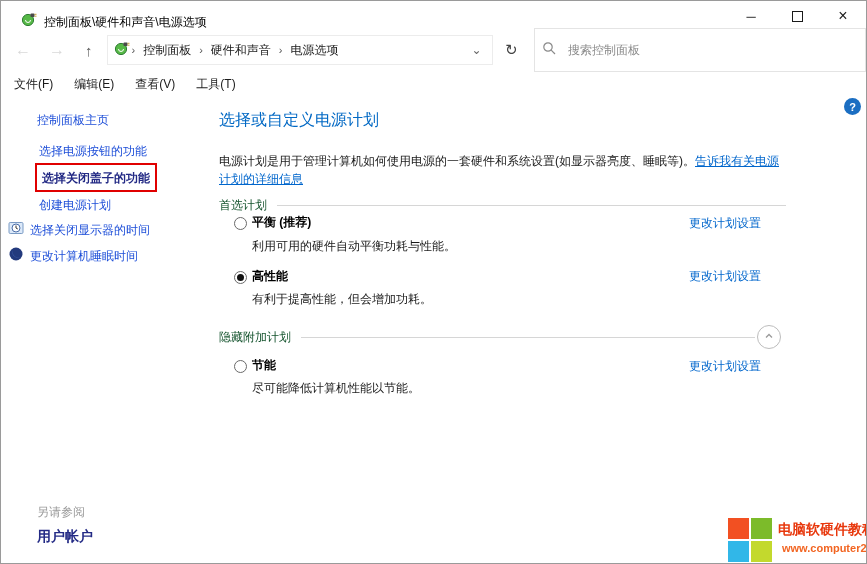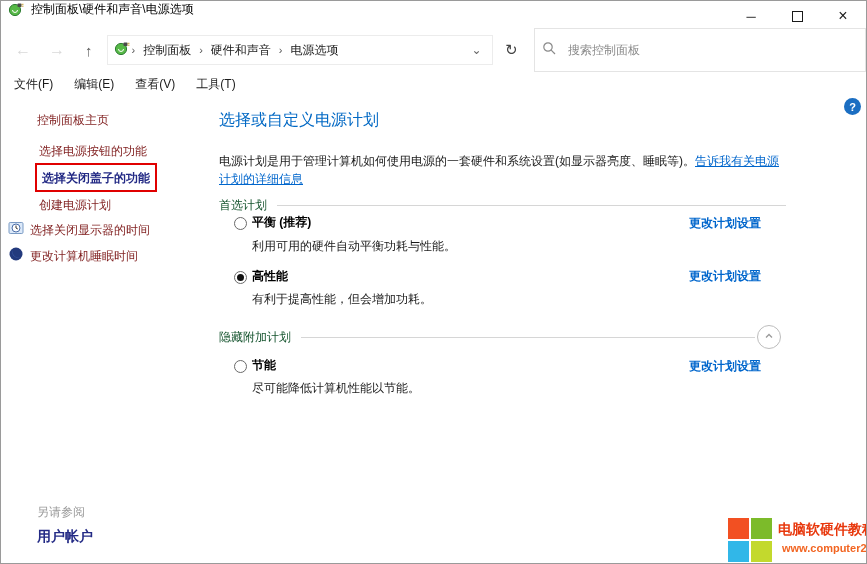--- a/index.html
+++ b/index.html
@@ -1,20 +1,20 @@
 <!DOCTYPE html>
 <html><head>
 <meta charset="utf-8">
 <style>
   html,body{margin:0;padding:0;background:#fff;}
   .win{position:relative;width:867px;height:564px;border:1px solid #9a9a9a;box-sizing:border-box;
        background:#fff;font-family:"Liberation Sans","DejaVu Sans",sans-serif;color:#1a1a1a;overflow:hidden;}
 
   
-  .titlebar{position:absolute;left:0;top:0;right:0;height:30px;display:flex;align-items:flex-start;padding-left:7px;background:#fff;}
+  .titlebar{position:absolute;left:0;top:0;right:0;height:30px;display:flex;align-items:flex-end;padding-left:20px;background:#fff;}
   .title-text{font-size:12px;color:#000;margin-left:7px;}
   .win-controls{position:absolute;right:0;top:0;height:30px;display:flex;}
   .win-btn{width:46px;height:30px;display:flex;align-items:center;justify-content:center;font-size:13px;color:#1a1a1a;}
   .max-box{width:9px;height:9px;border:1px solid #1a1a1a;display:inline-block;}
   .close-btn{font-size:16px;}
 
   
   .toolbar{position:absolute;left:0;top:30px;right:0;height:38px;display:flex;align-items:center;}
   .nav-arrow{font-size:16px;line-height:1;}
   .back{color:#d9d9d9;margin-left:14px;}
@@ -30,21 +30,21 @@
   .searchbox{margin-left:8px;display:flex;align-items:center;width:337px;height:44px;border:1px solid #e4e4e4;
              box-sizing:border-box;padding-left:7px;background:#fff;}
   .search-input{border:0;outline:0;font-size:12px;color:#333;margin-left:10px;flex:1;font-family:inherit;background:transparent;}
   .search-input::placeholder{color:#8b8b8b;}
 
   
   .menubar{position:absolute;left:0;top:68px;right:0;height:30px;display:flex;align-items:center;padding-left:13px;}
   .menu-item{font-size:12px;color:#1a1a1a;margin-right:21px;}
 
   
-  .sidebar-link{position:absolute;font-size:12px;color:#7f1d1d;white-space:nowrap;cursor:pointer;}
+  .sidebar-link{position:absolute;font-size:12px;color:#1d4ed8;white-space:nowrap;cursor:pointer;}
   .red-box{position:absolute;left:34px;top:162px;border:2px solid #e00000;padding:3px 5px;background:transparent;}
   .red-box .lbl{font-size:12px;font-weight:bold;color:#232a85;white-space:nowrap;cursor:pointer;}
   .side-icon{position:absolute;width:16px;height:16px;}
   .see-also{position:absolute;left:36px;top:503px;font-size:12px;color:#9b9b9b;}
   .user-acct{position:absolute;left:36px;top:527px;font-size:14px;font-weight:bold;color:#232a85;cursor:pointer;}
 
   
   .help-btn{position:absolute;left:843px;top:97px;width:17px;height:17px;border-radius:50%;background:#1b6ec2;
             color:#fff;font-size:11px;font-weight:bold;display:flex;align-items:center;justify-content:center;cursor:pointer;}
   .main-heading{position:absolute;left:218px;top:109px;font-size:16px;color:#0068c4;}
@@ -54,21 +54,21 @@
   .section-title{font-size:12px;color:#14532d;white-space:nowrap;}
   .section-line{flex:1;border-top:1px solid #d6d6d6;margin-left:10px;}
   .sec1{left:218px;top:196px;width:567px;}
   .sec2{left:218px;top:328px;width:536px;}
   .collapse-btn{position:absolute;left:756px;top:324px;width:24px;height:24px;border:1px solid #bdbdbd;border-radius:50%;
                 box-sizing:border-box;display:flex;align-items:center;justify-content:center;cursor:pointer;background:#fff;}
   .radio{position:absolute;width:13px;height:13px;border:1px solid #6a6a6a;border-radius:50%;background:#fff;box-sizing:border-box;cursor:pointer;}
   .radio.checked::after{content:"";position:absolute;left:2px;top:2px;width:7px;height:7px;border-radius:50%;background:#111;}
   .plan-name{position:absolute;font-size:12px;font-weight:bold;color:#000;cursor:pointer;white-space:nowrap;}
   .plan-desc{position:absolute;font-size:12px;color:#1a1a1a;white-space:nowrap;}
-  .plan-link{position:absolute;left:688px;font-size:12px;color:#0066cc;cursor:pointer;white-space:nowrap;font-weight:bold;}
+  .plan-link{position:absolute;left:688px;font-size:12px;color:#0066cc;cursor:pointer;white-space:nowrap;}
 
   
   .wm-logo{position:absolute;left:727px;top:517px;display:grid;grid-template-columns:21px 21px;grid-template-rows:21px 21px;gap:2px;}
   .wm-sq{width:21px;height:21px;}
   .wm-title{position:absolute;left:777px;top:520px;font-size:14px;font-weight:bold;color:#e8380d;white-space:nowrap;}
   .wm-url{position:absolute;left:781px;top:541px;font-size:11px;font-weight:bold;color:#f26522;white-space:nowrap;}
 </style>
 </head>
 <body>
 

